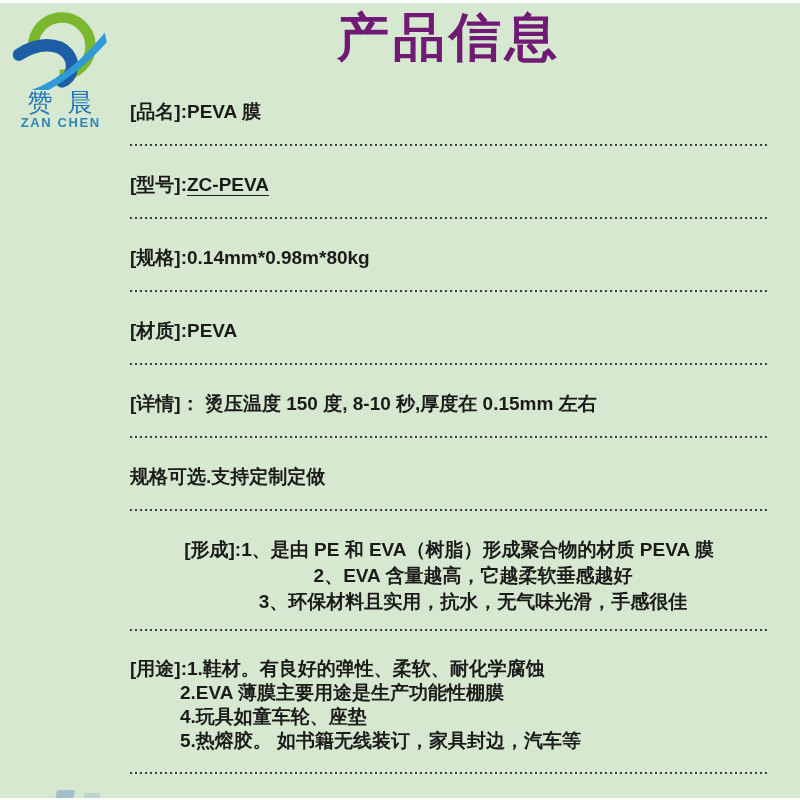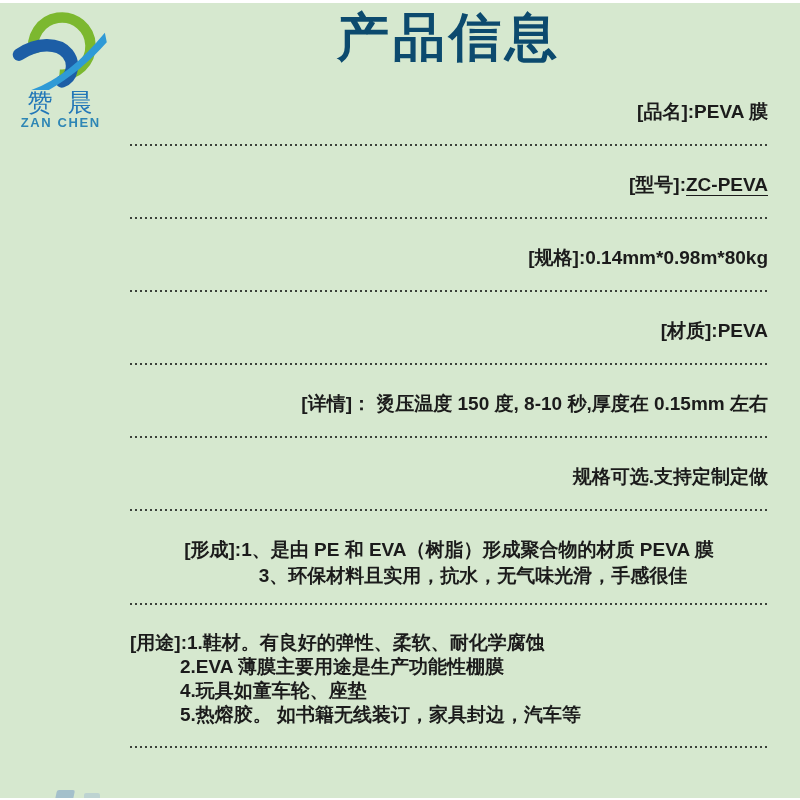--- a/index.html
+++ b/index.html
@@ -27,29 +27,29 @@
   .logo-en{
     color:#2e86b5;font-weight:bold;font-size:13px;line-height:13px;
     letter-spacing:1.6px;margin-right:-1.6px;
   }
 
   
   .content{position:absolute;left:130px;top:0;width:638px;}
   .doc-title{
     margin:0;height:72px;line-height:74px;text-align:center;
     font-family:"DejaVu Serif","Liberation Serif",serif;
-    font-weight:900;font-size:52px;letter-spacing:4px;color:#0c4a6e;
+    font-weight:900;font-size:52px;letter-spacing:4px;color:#701a75;
     white-space:nowrap;
   }
   .dash{
     height:2px;width:638px;
     background:repeating-linear-gradient(to right,#3b413a 0 2px,transparent 2px 5px);
   }
   .row{font-size:19px;font-weight:bold;line-height:20px;}
-  .row.single{padding:29px 0 22px 0;text-align:right;}
+  .row.single{padding:29px 0 22px 0;}
   .row.first-single{padding-top:30px;}
   .row .label{white-space:pre;}
   .wavy{
     text-decoration-line:underline;
     text-decoration-style:wavy;
     text-decoration-color:#e2483d;
     text-decoration-thickness:1px;
     text-underline-offset:4px;
     text-decoration:underline;
   }
@@ -118,20 +118,23 @@
     <div class="row single">
       <span>规格可选.支持定制定做</span>
     </div>
     <div class="dash"></div>
 
     <div class="row block7">
       <div class="bline">
         <span class="label">[形成]</span><span>:1、是由 PE 和 EVA（树脂）形成聚合物的材质 PEVA 膜</span>
       </div>
       <div class="bline indent48">
+        <span>2、EVA 含量越高，它越柔软垂感越好</span>
+      </div>
+      <div class="bline indent48">
         <span>3、环保材料且实用，抗水，无气味光滑，手感很佳</span>
       </div>
     </div>
     <div class="dash"></div>
 
     <div class="row block8">
       <div class="bline">
         <span class="label">[用途]</span><span>:1.鞋材。有良好的弹性、柔软、耐化学腐蚀</span>
       </div>
       <div class="bline indent50">

